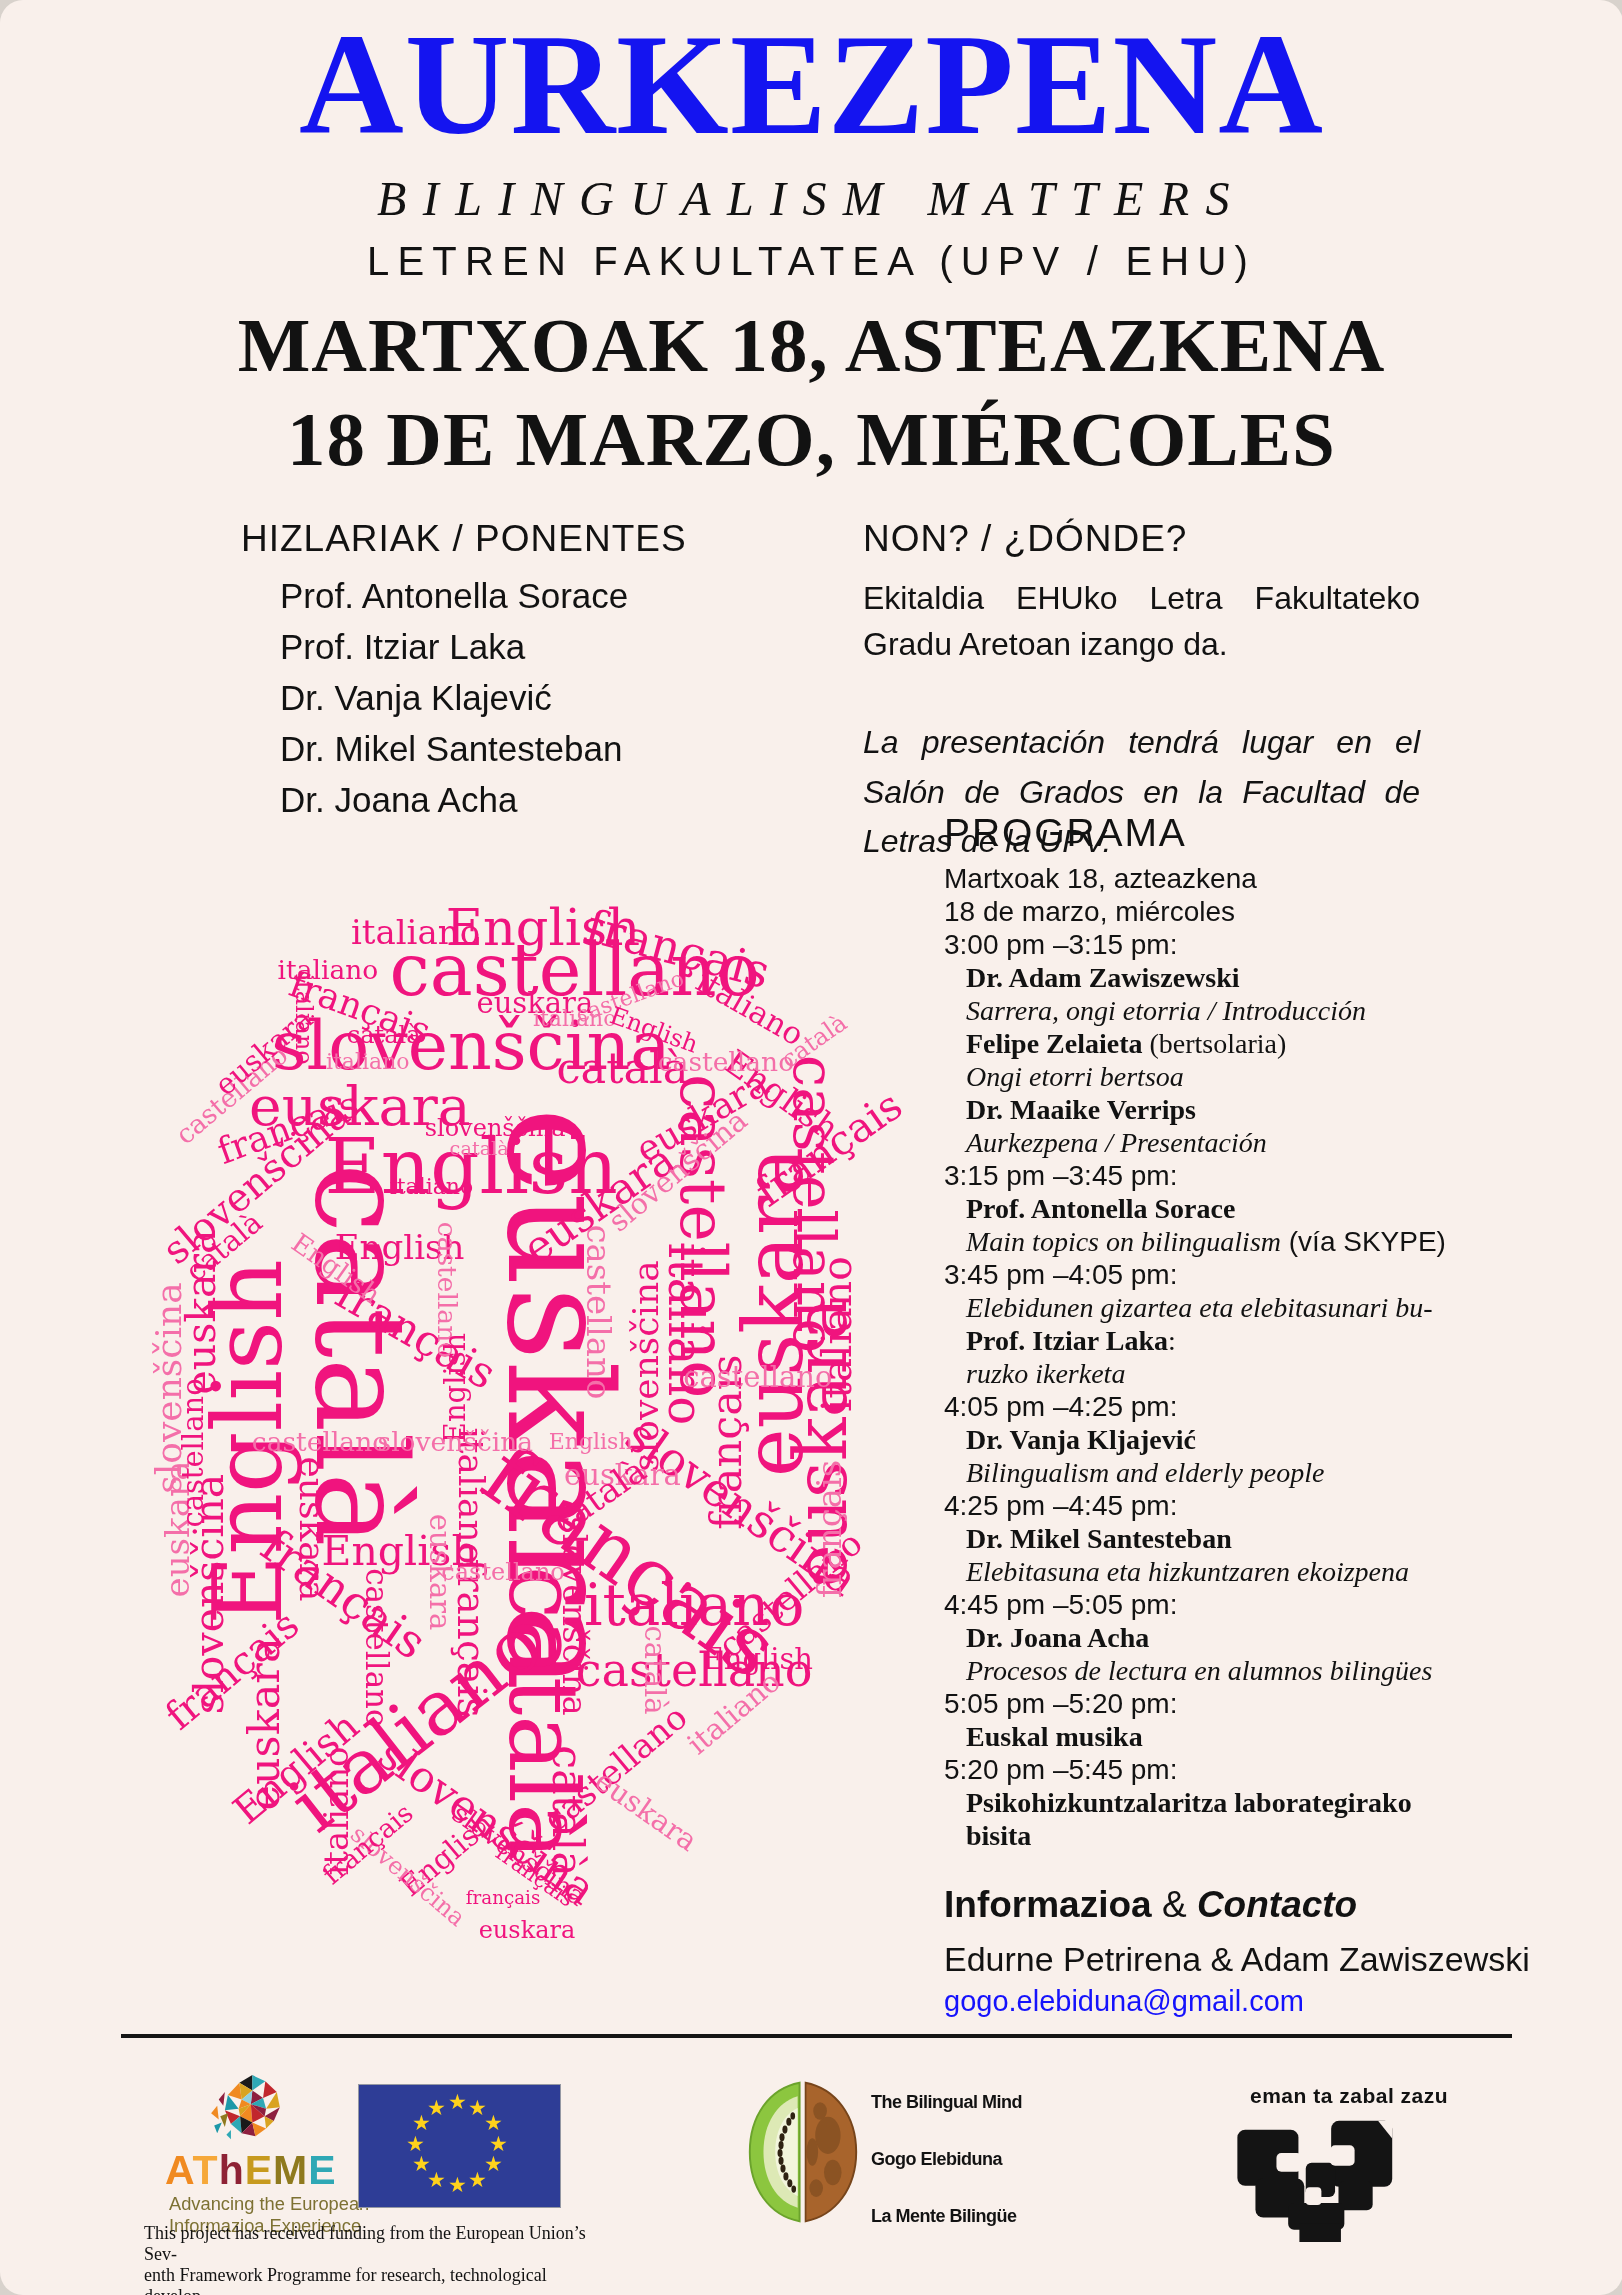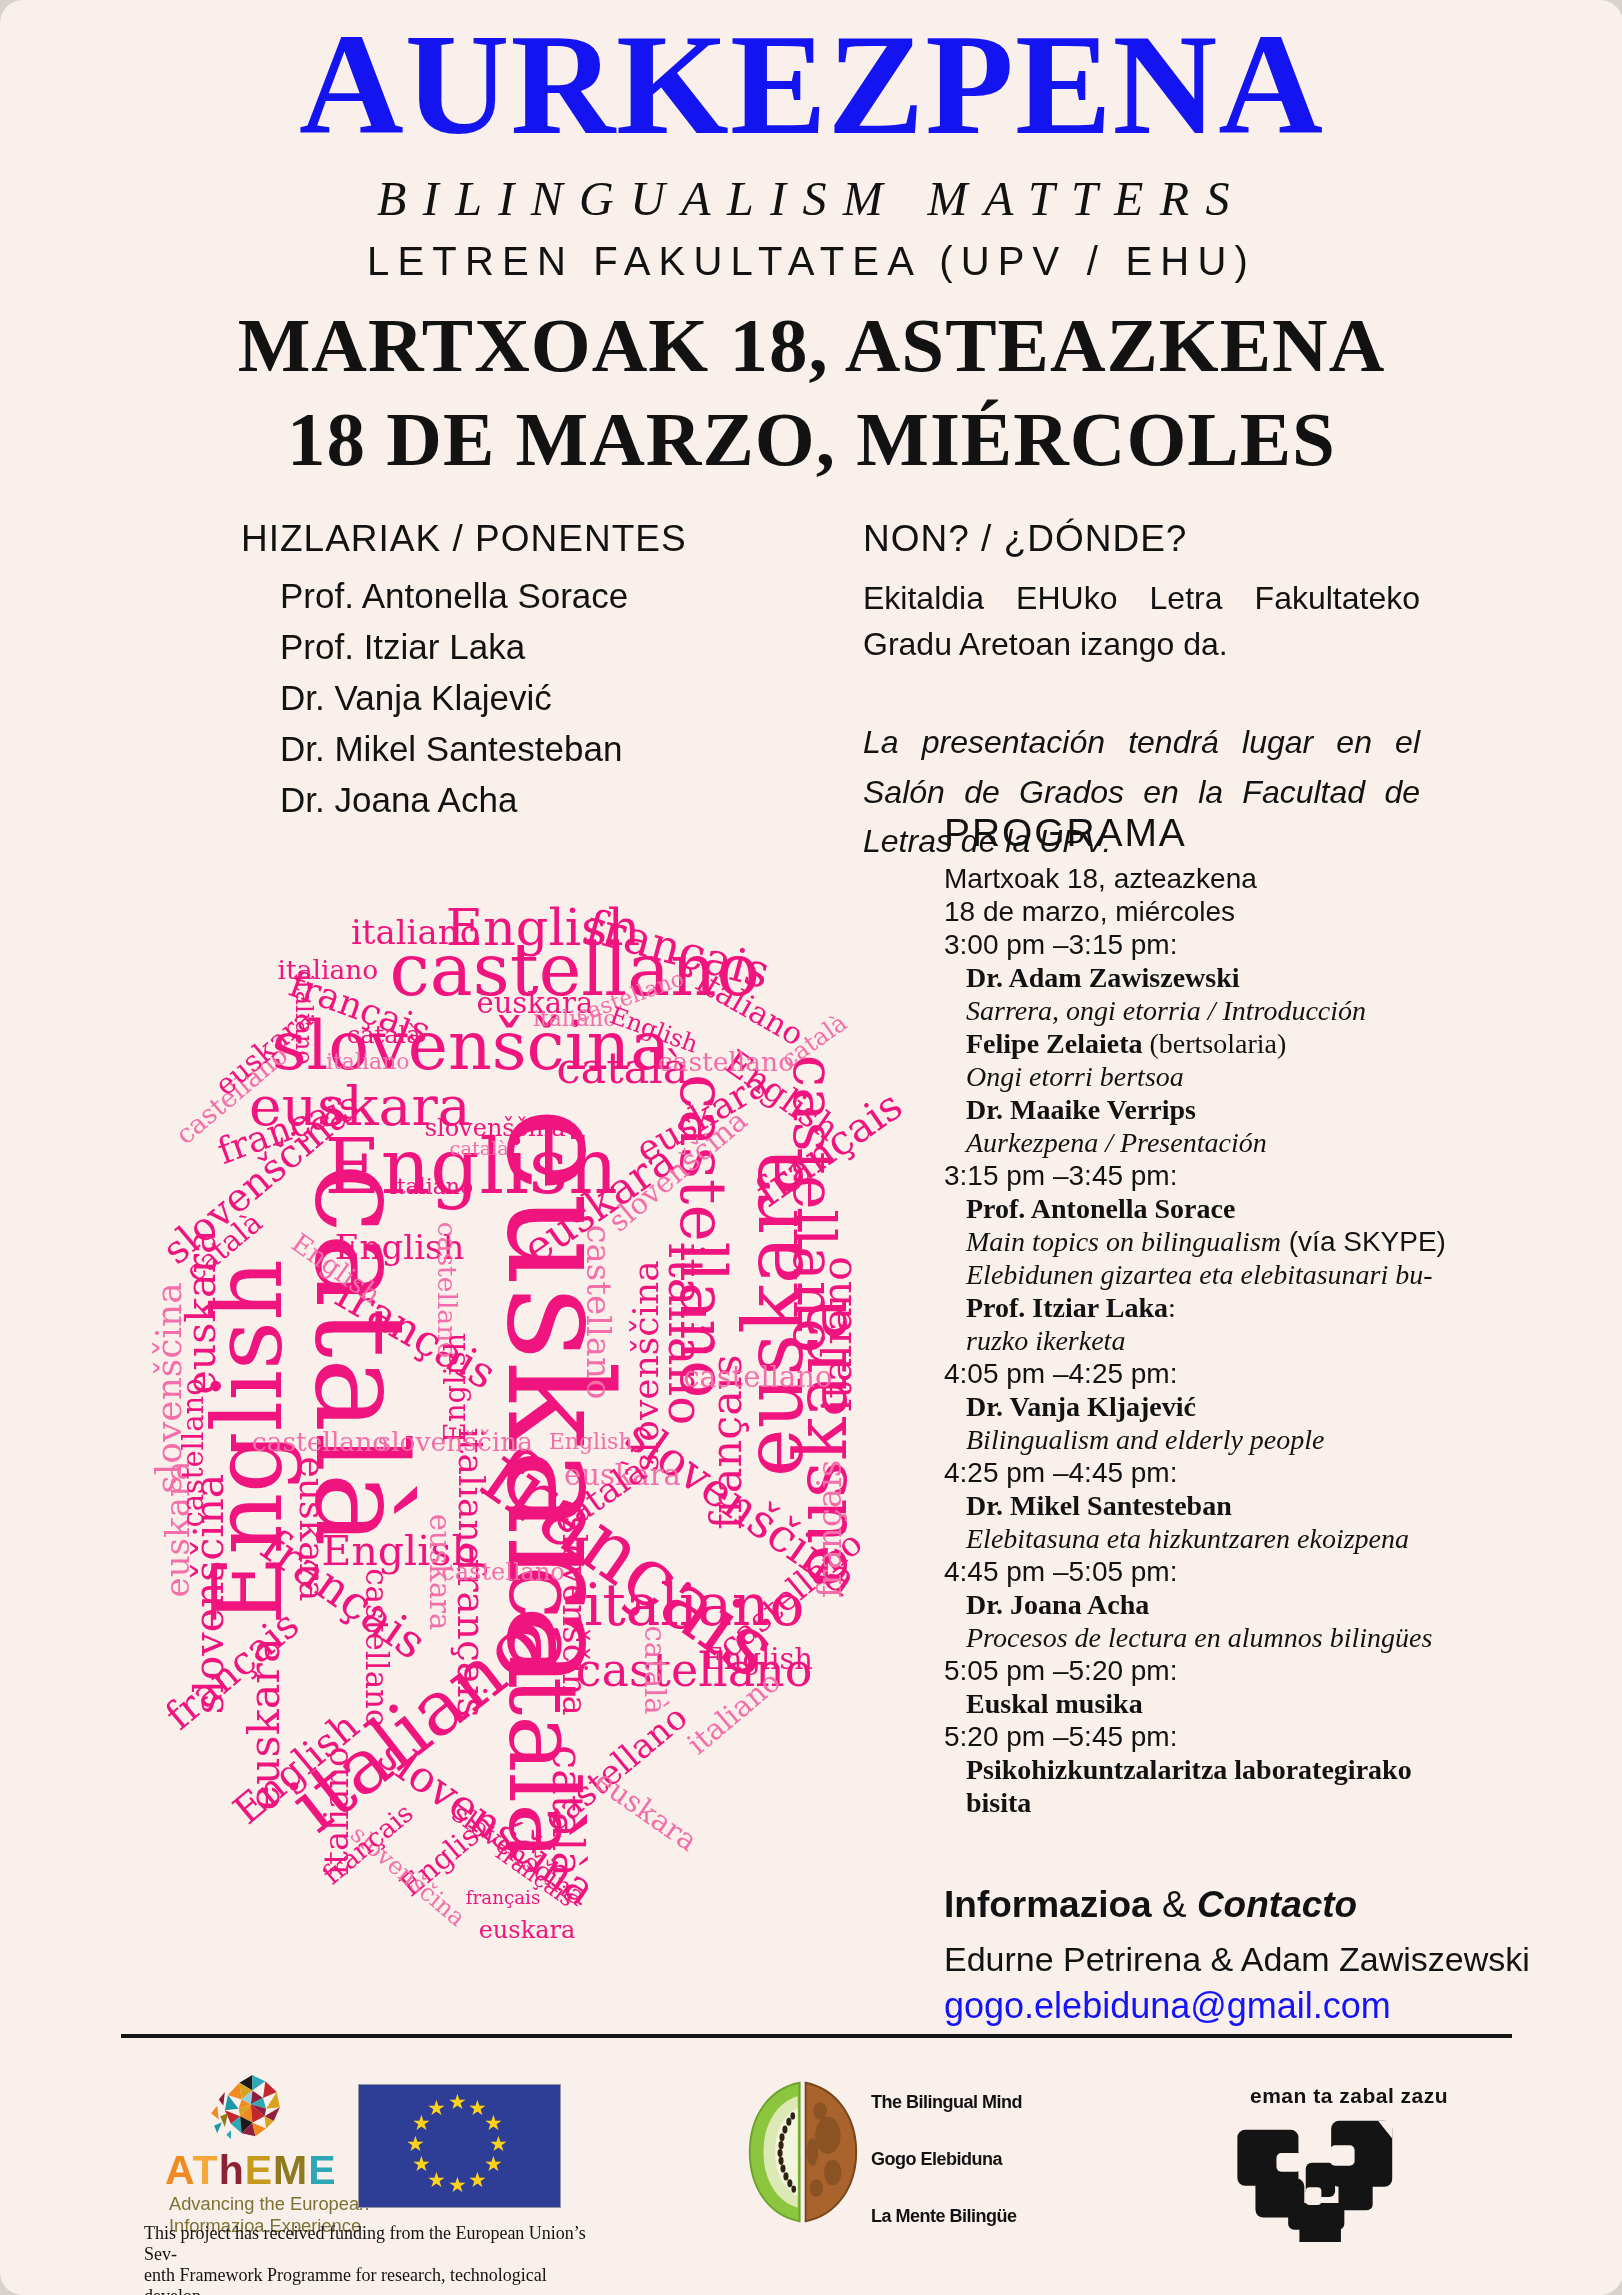--- a/index.html
+++ b/index.html
@@ -51,21 +51,21 @@
   .s-t,.s-s{font-family:"Liberation Sans",sans-serif;}
   .s-b{font-family:"Liberation Serif",serif; font-weight:700;}
   .s-i{font-family:"Liberation Serif",serif; font-style:italic;}
   .s-r{font-family:"Liberation Serif",serif;}
   
   #contact{top:1884px; left:944px;}
   #contact-heading{font-size:37px;}
   #contact-heading .h-b{font-weight:700;}
   #contact-heading .h-bi{font-weight:700; font-style:italic;}
   #contact-names{margin-top:13.5px; font-size:34px;}
-  #contact-email{display:block; margin-top:6.8px; font-size:36px; color:#1512FC; text-decoration:none;}
+  #contact-email{display:block; margin-top:6.8px; font-size:29px; color:#1512FC; text-decoration:none;}
   
   #cloud{top:878px; left:121px; width:796px; height:1085px;}
   .cw{
     position:absolute; white-space:nowrap;
     font-family:"DejaVu Serif",serif; line-height:1;
   }
   
   #rule{top:2034px; left:121px; width:1391px; height:4.3px; background:#151515;}
   
   #atheme-balloon{top:2069px; left:200px; width:94px; height:84px;}
@@ -217,20 +217,21 @@
       <div class="p-line"><span class="s-t">3:00 pm –3:15 pm:</span></div>
       <div class="p-line ind"><span class="s-b">Dr. Adam Zawiszewski</span></div>
       <div class="p-line ind"><span class="s-i">Sarrera, ongi etorria / Introducción</span></div>
       <div class="p-line ind"><span class="s-b">Felipe Zelaieta</span><span class="s-r"> (bertsolaria)</span></div>
       <div class="p-line ind"><span class="s-i">Ongi etorri bertsoa</span></div>
       <div class="p-line ind"><span class="s-b">Dr. Maaike Verrips</span></div>
       <div class="p-line ind"><span class="s-i">Aurkezpena / Presentación</span></div>
       <div class="p-line"><span class="s-t">3:15 pm –3:45 pm:</span></div>
       <div class="p-line ind"><span class="s-b">Prof. Antonella Sorace</span></div>
       <div class="p-line ind"><span class="s-i">Main topics on bilingualism</span><span class="s-s"> (vía SKYPE)</span></div>
+      <div class="p-line"><span class="s-t">3:45 pm –4:05 pm:</span></div>
       <div class="p-line ind"><span class="s-i">Elebidunen gizartea eta elebitasunari bu-</span></div>
       <div class="p-line ind"><span class="s-b">Prof. Itziar Laka</span><span class="s-r">:</span></div>
       <div class="p-line ind"><span class="s-i">ruzko ikerketa</span></div>
       <div class="p-line"><span class="s-t">4:05 pm –4:25 pm:</span></div>
       <div class="p-line ind"><span class="s-b">Dr. Vanja Kljajević</span></div>
       <div class="p-line ind"><span class="s-i">Bilingualism and elderly people</span></div>
       <div class="p-line"><span class="s-t">4:25 pm –4:45 pm:</span></div>
       <div class="p-line ind"><span class="s-b">Dr. Mikel Santesteban</span></div>
       <div class="p-line ind"><span class="s-i">Elebitasuna eta hizkuntzaren ekoizpena</span></div>
       <div class="p-line"><span class="s-t">4:45 pm –5:05 pm:</span></div>

